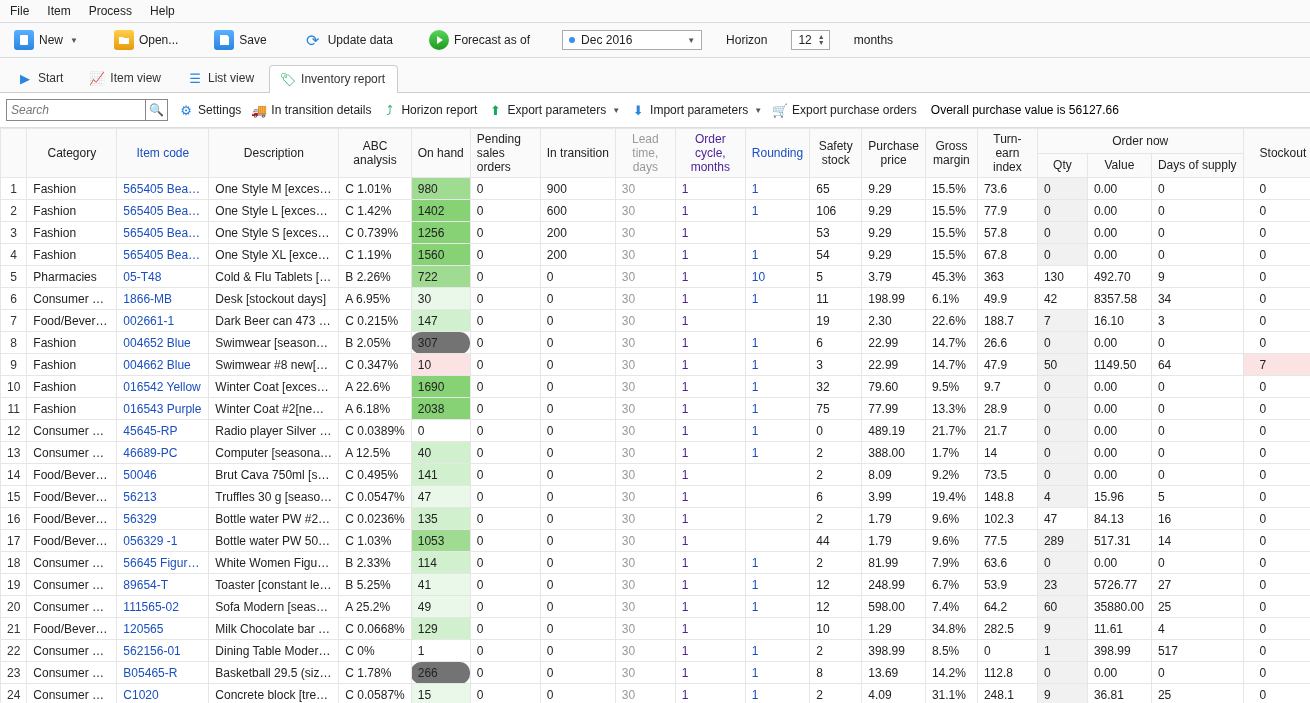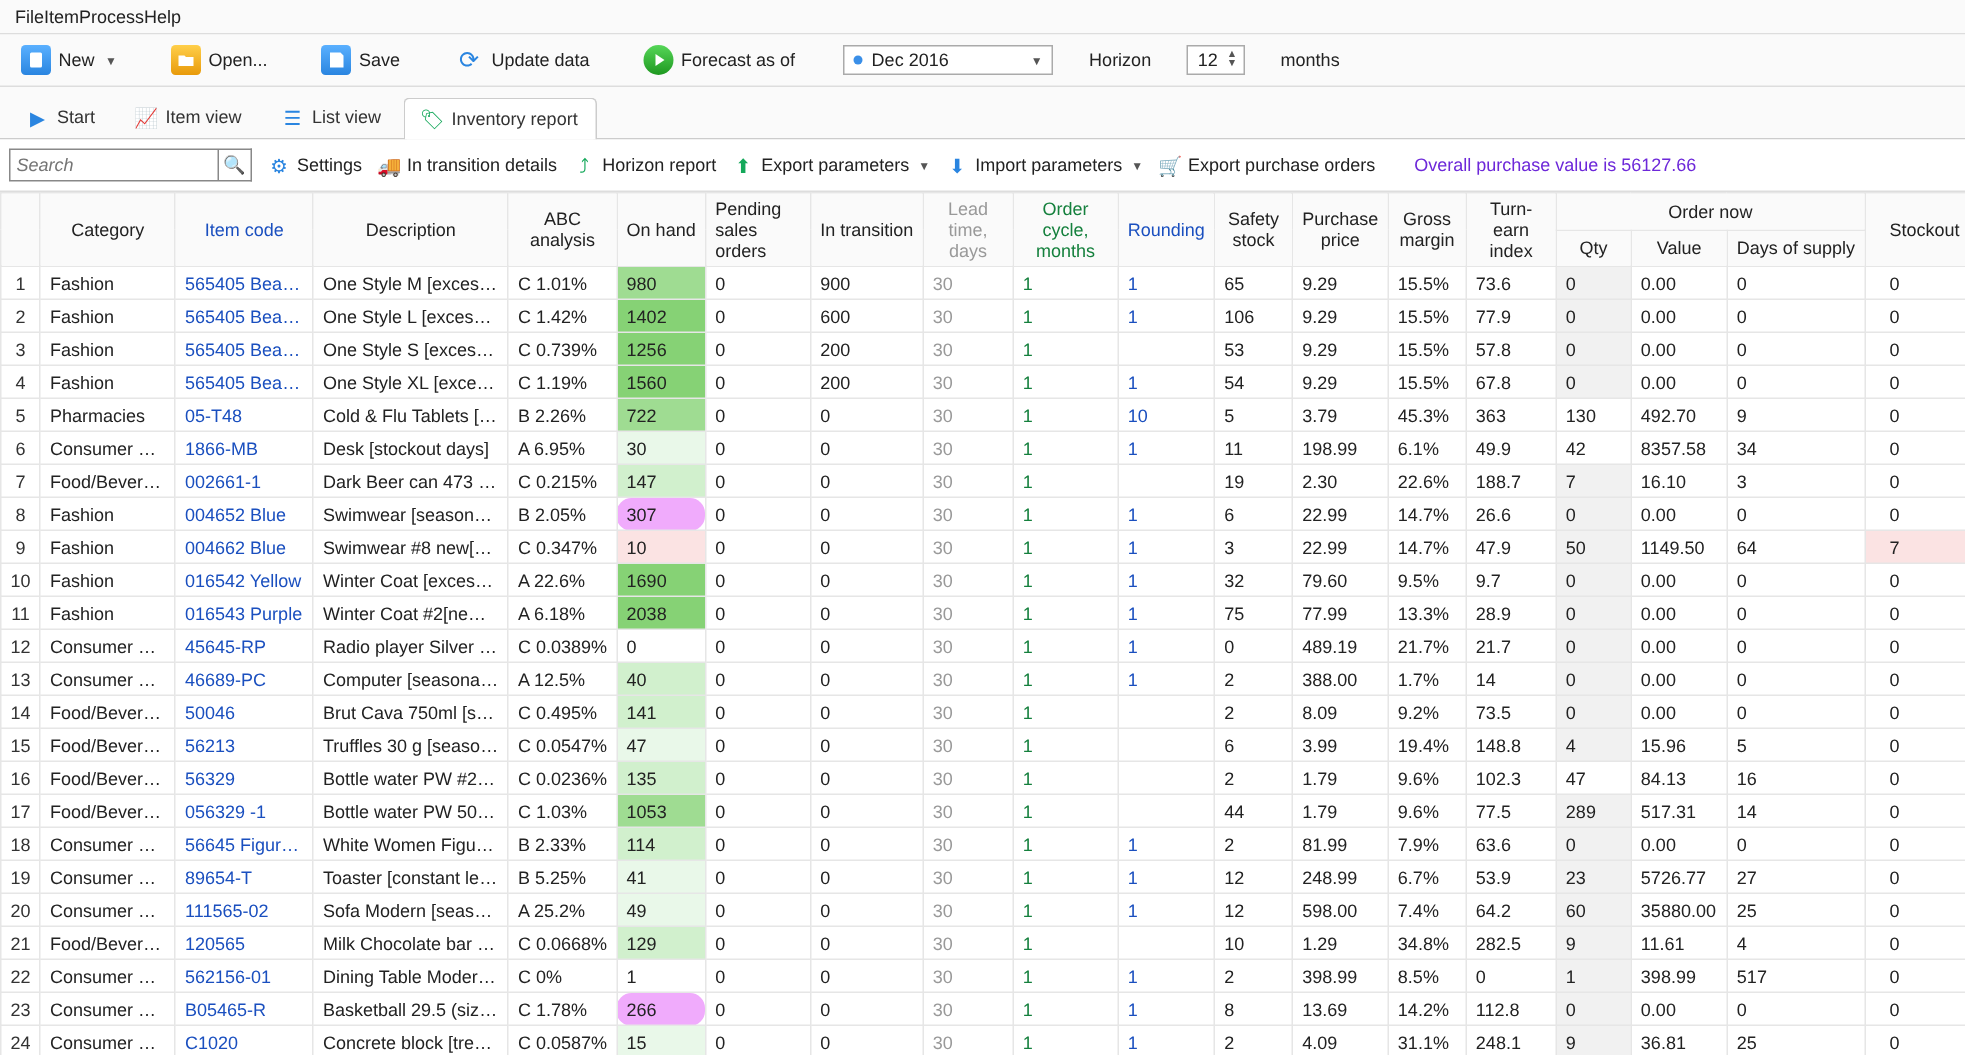--- a/index.html
+++ b/index.html
@@ -1,18 +1,18 @@
 <!DOCTYPE html>
 <html><head>
 <meta charset="utf-8">
 <style>
 * { box-sizing: border-box; margin: 0; padding: 0; }
 body { font-family: "Segoe UI", Tahoma, sans-serif; font-size: 12px; color: #222; background: #fff; user-select: none; }
 
-.menubar { display: flex; padding: 4px 10px; border-bottom: 1px solid #ddd; background: #fafafa; }
+.menubar { display: flex; gap: 18px; padding: 4px 10px; border-bottom: 1px solid #ddd; background: #fafafa; }
 .menubar span { cursor: default; }
 
 .toolbar1 { display: flex; align-items: center; gap: 20px; padding: 4px 6px; border-bottom: 1px solid #ddd; background: #fafafa; }
 .tb-btn { display: inline-flex; align-items: center; gap: 5px; padding: 3px 8px; border-radius: 3px; cursor: default; }
 .tb-icon { width: 20px; height: 20px; display: inline-flex; align-items: center; justify-content: center; border-radius: 3px; }
 .i-new { background: linear-gradient(#5ab0ff,#2a85e0); }
 .i-open { background: linear-gradient(#ffcf4a,#e89a0a); }
 .i-save { background: linear-gradient(#5ab0ff,#2a85e0); }
 .i-update { color: #2a85e0; font-size: 16px; }
 .i-forecast { background: linear-gradient(#56d658,#1e9820); border-radius: 50%; }
@@ -37,51 +37,51 @@
 .search-input { width: 140px; height: 22px; border: 1px solid #888; padding: 2px 4px; font-size: 12px; font-style: italic; color: #888; }
 .search-btn { width: 22px; height: 22px; border: 1px solid #888; border-left: none; display: inline-flex; align-items: center; justify-content: center; color: #555; }
 .tb2-item { display: inline-flex; align-items: center; gap: 4px; cursor: default; }
 .tb2-item .ic { width: 16px; height: 16px; display: inline-flex; align-items: center; justify-content: center; font-size: 13px; }
 .c-gear { color: #2a85e0; }
 .c-truck { color: #2a85e0; }
 .c-export { color: #14a85a; }
 .c-up { color: #14a85a; }
 .c-down { color: #2a85e0; }
 .c-cart { color: #e07a14; }
-.summary { margin-left: 16px; color: #6d28d9; }
+.summary { margin-left: 4px; color: #000000; }
 
 .grid { overflow: auto; }
 table { border-collapse: collapse; width: max-content; }
 th, td { border: 1px solid #e6e6e6; padding: 3px 6px; height: 22px; font-size: 12px; white-space: nowrap; overflow: hidden; text-overflow: ellipsis; }
 th { background: #fafafa; font-weight: normal; text-align: center; vertical-align: middle; position: sticky; top: 0; }
 th.group { border-bottom: 1px solid #e6e6e6; }
 .rownum { text-align: center; color: #333; width: 24px; background: #fff; }
 .col-cat { width: 90px; max-width: 90px; }
 .col-code { width: 92px; max-width: 92px; color: #1a4fbf; }
 .col-desc { width: 130px; max-width: 130px; }
 .col-abc { width: 70px; }
 .col-onhand { width: 56px; text-align: left; }
 .col-pend { width: 70px; text-align: left; }
 .col-trans { width: 70px; }
 .col-lead { width: 60px; color: #999; }
-.col-cycle { width: 70px; color: #15803d; }
+.col-cycle { width: 70px; color: #4c1d95; }
 .col-round { width: 60px; color: #1a4fbf; }
 .col-safety { width: 52px; }
 .col-price { width: 60px; }
 .col-margin { width: 52px; }
 .col-turn { width: 60px; }
 .col-qty { width: 50px; }
 .col-val { width: 64px; }
 .col-days { width: 80px; }
 .col-stockout { width: 56px; padding-left: 16px; }
 .col-over { width: 60px; }
 td.shade-g0 { background: #fff; }
 td.shade-g1 { background: #e9f8e9; }
 td.shade-g2 { background: #d1f0cd; }
-td.shade-g3 { background: #f0abfc; border-radius: 10px; }
+td.shade-g3 { background: #737373; border-radius: 10px; }
 td.shade-g4 { background: #9fdc92; }
 td.shade-g5 { background: #86d275; }
 td.shade-gray { background: #f1f1f1; color: #222; }
 td.shade-pink { background: #fbe3e3; }
 td a { color: #1a4fbf; text-decoration: none; }
 </style>
 </head>
 <body>
 
 <div class="menubar">

